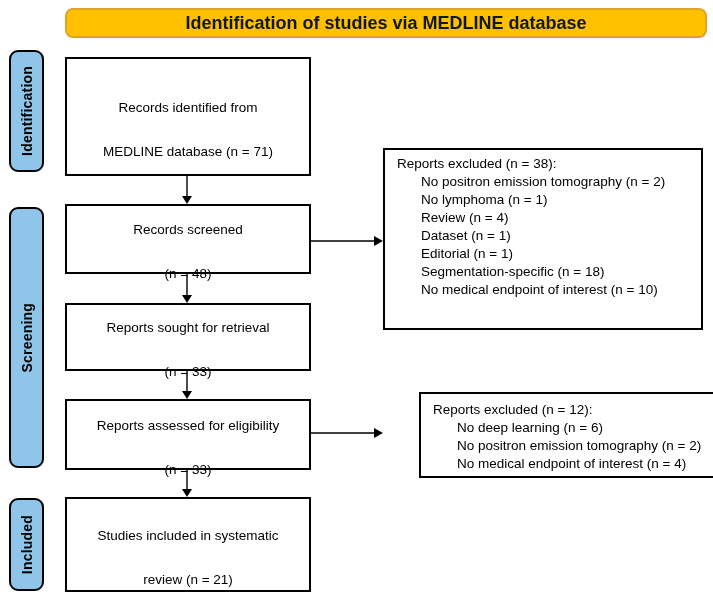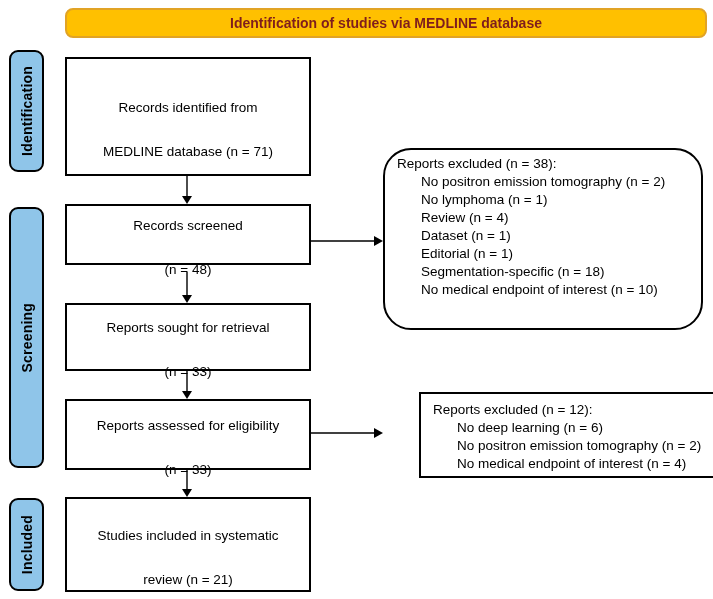--- a/index.html
+++ b/index.html
@@ -22,23 +22,23 @@
     width: 642px; height: 30px;
     box-sizing: border-box;
     background: var(--banner-bg, #FFC000);
     border: 2px solid var(--banner-border, #E1A325);
     border-radius: 8px;
     display: flex;
     align-items: center;
     justify-content: center;
   }
   .banner-title {
-    font-size: 14px;
+    font-size: 18px;
     font-weight: bold;
-    color: #7f1d1d;
+    color: #0f172a;
   }
   
   .stage {
     position: absolute;
     left: 9px;
     width: 35px;
     box-sizing: border-box;
     background: var(--stage-bg, #8FC5E9);
     border: 2px solid #000000;
     border-radius: 9px;
@@ -71,38 +71,38 @@
     justify-content: center;
     text-align: center;
   }
   .box .boxtext {
     font-size: 13.5px;
     line-height: 19px;
     color: #000000;
   }
   .box .boxtext span { display: block; margin-top: 25px; }
   .box-1 { top: 57px;  height: 119px; }
-  .box-2 { top: 204px; height: 61px; text-align: center;  }
+  .box-2 { top: 204px; height: 70px; text-align: center;  }
   .box-3 { top: 303px; height: 68px;  }
   .box-4 { top: 399px; height: 71px;  }
   .box-5 { top: 497px; height: 95px;  }
   
   .excl {
     position: absolute;
     left: 383px;
     width: 320px;
     box-sizing: border-box;
     background: #ffffff;
     border: 2px solid #000000;
     font-size: 13.5px;
     line-height: 18px;
     color: #000000;
     padding: 5px 6px 0 12px;
   }
-  .excl-1 { top: 148px; height: 182px; border-radius: 28px; }
+  .excl-1 { top: 148px; height: 182px; }
   .excl-2 { top: 392px; height: 86px; padding-top: 7px; margin-left: 36px; }
   .excl-item { padding-left: 24px; }
   
   .arrows {
     position: absolute;
     left: 0; top: 0;
     width: 713px; height: 599px;
     pointer-events: none;
   }
 </style>

